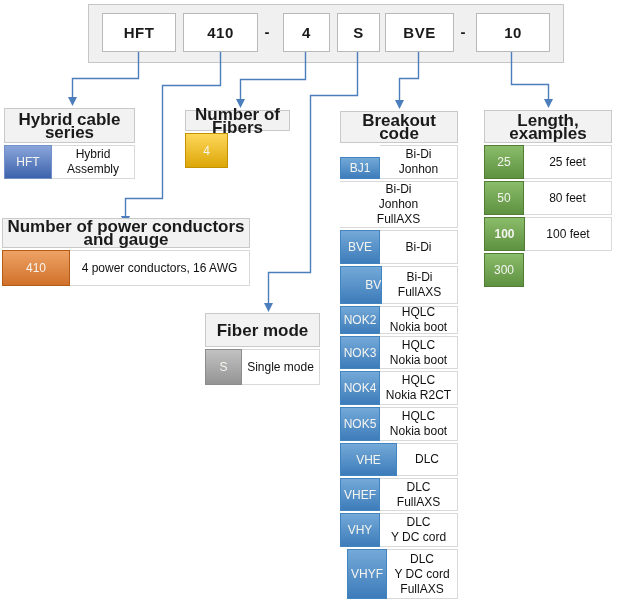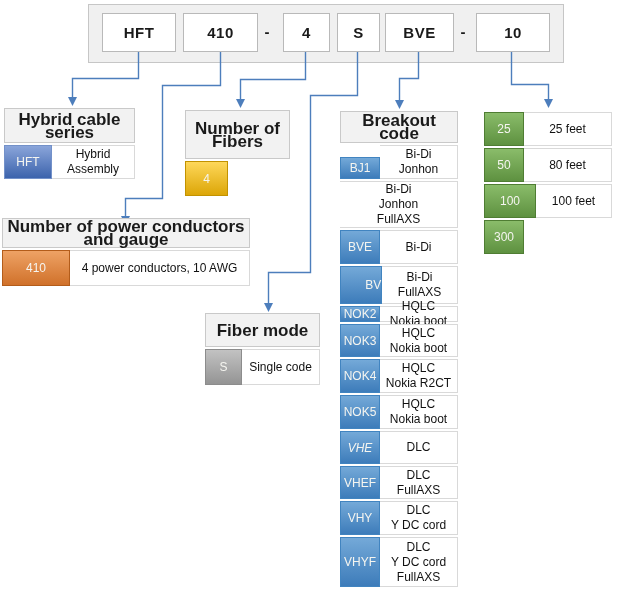--- a/index.html
+++ b/index.html
@@ -82,39 +82,39 @@
   <div class="table" style="left:4px;top:108px;width:131px">
     <div class="thead" style="height:35px">Hybrid cable series</div>
     <div class="trow" style="height:34px">
       <div class="codebox" style="width: 48px; --g1: #8aa5da; --g2: #3c63ac; --g3: #7391c9;">HFT</div>
       <div class="cell">Hybrid
 Assembly</div>
     </div>
   </div>
 
   <div class="table" style="left:185px;top:110px;width:105px">
-    <div class="thead" style="height:49px">Number of Fibers</div>
+    <div class="thead" style="height:21px">Number of Fibers</div>
     <div class="trow" style="height:35px">
       <div class="codebox" style="width: 43px; --g1: #fed75a; --g2: #dca607; --g3: #c29200;">4</div>
     </div>
   </div>
 
   <div class="table" style="left:2px;top:218px;width:248px">
     <div class="thead" style="height:30px">Number of power conductors and gauge</div>
     <div class="trow" style="height:36px">
       <div class="codebox" style="width: 68px; --g1: #eea265; --g2: #d0712a; --g3: #b35c1a;">410</div>
-      <div class="cell">4 power conductors, 10 AWG</div>
+      <div class="cell">4 power conductors, 16 AWG</div>
     </div>
   </div>
 
   <div class="table" style="left:205px;top:313px;width:115px">
     <div class="thead" style="height:34px">Fiber mode</div>
     <div class="trow" style="height:36px">
       <div class="codebox" style="width: 37px; --g1: #c2c2c2; --g2: #949494; --g3: #8c8c8c;">S</div>
-      <div class="cell">Single code</div>
+      <div class="cell">Single mode</div>
     </div>
   </div>
 
   <div class="table" style="left:340px;top:111px;width:118px">
     <div class="thead" style="height:32px">Breakout code</div>
 
     <div class="trow" style="height:34px">
       <div class="codebox" style="width: 40px; margin-top: 12px; --g1: #74a9d8; --g2: #3d7cba; --g3: #4184c0;">BJ1</div>
       <div class="cell">Bi-Di
 Jonhon</div>
@@ -126,73 +126,74 @@
     </div>
     <div class="trow" style="height:34px">
       <div class="codebox" style="width: 40px; --g1: #74a9d8; --g2: #3d7cba; --g3: #4184c0;">BVE</div>
       <div class="cell">Bi-Di</div>
     </div>
     <div class="trow" style="height:38px">
       <div class="codebox" style="width: 40px; padding-left: 40px; --g1: #74a9d8; --g2: #3d7cba; --g3: #4184c0;">BVEF</div>
       <div class="cell">Bi-Di
 FullAXS</div>
     </div>
-    <div class="trow" style="height:16px">
+    <div class="trow" style="height:28px">
       <div class="codebox" style="width: 40px; --g1: #74a9d8; --g2: #3d7cba; --g3: #4184c0;">NOK2</div>
       <div class="cell">HQLC
 Nokia boot</div>
     </div>
     <div class="trow" style="height:33px">
       <div class="codebox" style="width: 40px; --g1: #74a9d8; --g2: #3d7cba; --g3: #4184c0;">NOK3</div>
       <div class="cell">HQLC
 Nokia boot</div>
     </div>
     <div class="trow" style="height:34px">
       <div class="codebox" style="width: 40px; --g1: #74a9d8; --g2: #3d7cba; --g3: #4184c0;">NOK4</div>
       <div class="cell">HQLC
 Nokia R2CT</div>
     </div>
     <div class="trow" style="height:34px">
       <div class="codebox" style="width: 40px; --g1: #74a9d8; --g2: #3d7cba; --g3: #4184c0;">NOK5</div>
       <div class="cell">HQLC
 Nokia boot</div>
     </div>
     <div class="trow" style="height:33px">
-      <div class="codebox" style="width: 40px; font-style: italic; --g1: #74a9d8; --g2: #3d7cba; --g3: #4184c0;">VHE</div>
+      <div class="codebox" style="width: 57px; --g1: #74a9d8; --g2: #3d7cba; --g3: #4184c0;">VHE</div>
       <div class="cell">DLC</div>
     </div>
     <div class="trow" style="height:33px">
       <div class="codebox" style="width: 40px; --g1: #74a9d8; --g2: #3d7cba; --g3: #4184c0;">VHEF</div>
       <div class="cell">DLC
 FullAXS</div>
     </div>
     <div class="trow" style="height:34px">
       <div class="codebox" style="width: 40px; --g1: #74a9d8; --g2: #3d7cba; --g3: #4184c0;">VHY</div>
       <div class="cell">DLC
 Y DC cord</div>
     </div>
     <div class="trow" style="height:50px">
-      <div class="codebox" style="width: 40px; --g1: #74a9d8; --g2: #3d7cba; --g3: #4184c0;">VHYF</div>
+      <div class="codebox" style="width: 40px; margin-left: 7px; --g1: #74a9d8; --g2: #3d7cba; --g3: #4184c0;">VHYF</div>
       <div class="cell">DLC
 Y DC cord
 FullAXS</div>
     </div>
   </div>
 
   <div class="table" style="left:484px;top:110px;width:128px">
+    <div class="thead" style="height:33px">Length, examples</div>
     <div class="trow" style="height:34px">
       <div class="codebox" style="width: 40px; --g1: #8abc6a; --g2: #5e9140; --g3: #4f7d33;">25</div>
       <div class="cell">25 feet</div>
     </div>
     <div class="trow" style="height:34px">
       <div class="codebox" style="width: 40px; --g1: #8abc6a; --g2: #5e9140; --g3: #4f7d33;">50</div>
       <div class="cell">80 feet</div>
     </div>
     <div class="trow" style="height:34px">
-      <div class="codebox" style="width: 52px; --g1: #8abc6a; --g2: #5e9140; --g3: #4f7d33;">100</div>
+      <div class="codebox" style="width: 41px; font-weight: bold; --g1: #8abc6a; --g2: #5e9140; --g3: #4f7d33;">100</div>
       <div class="cell">100 feet</div>
     </div>
     <div class="trow" style="height:34px">
       <div class="codebox" style="width: 40px; --g1: #8abc6a; --g2: #5e9140; --g3: #4f7d33;">300</div>
     </div>
   </div>
 
 </div>
 
 </body></html>

